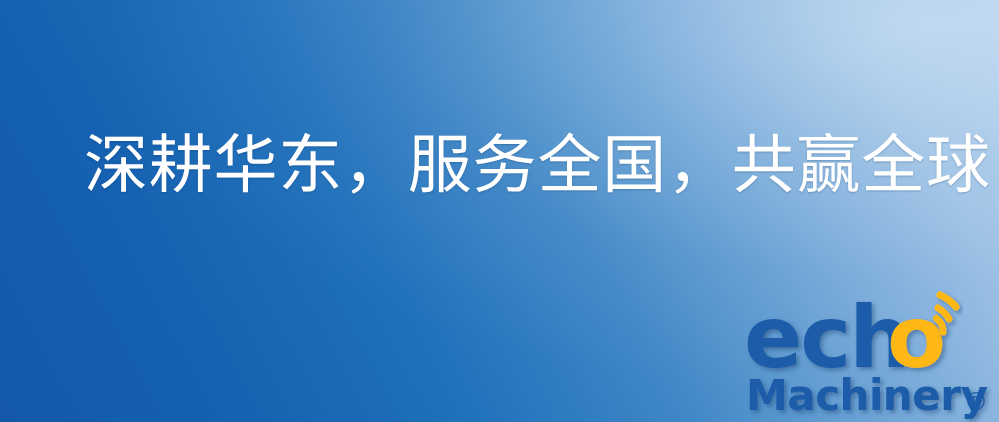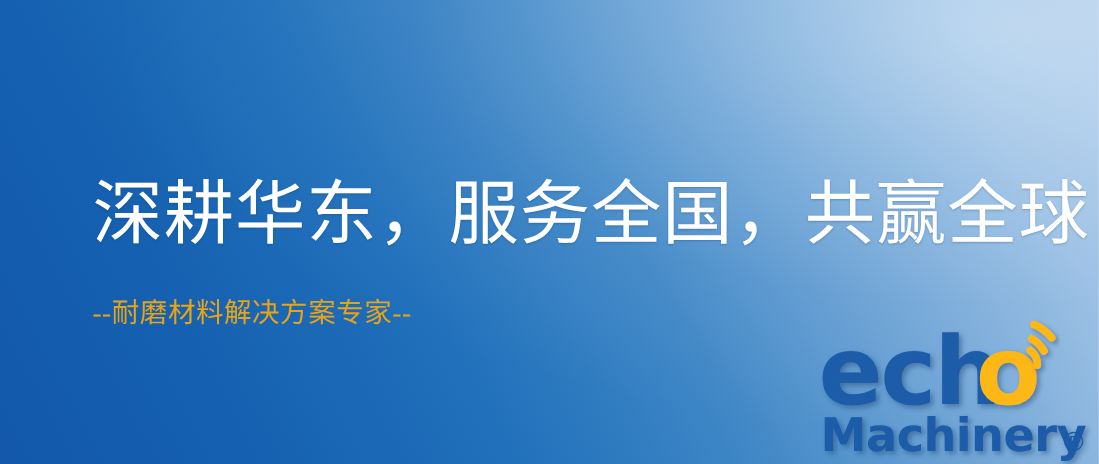--- a/index.html
+++ b/index.html
@@ -40,21 +40,21 @@
         rgba(190, 218, 242, 0.28) 26%,
         rgba(150, 190, 228, 0.10) 46%,
         rgba(0, 0, 0, 0) 68%
       );
     pointer-events: none;
   }
 
   .banner__text-block {
     position: absolute;
     left: 84px;
-    top: 160px;
+    top: 131px;
     width: 870px;
   }
 
   .headline {
     margin: 0;
     font-family: "Liberation Serif", "DejaVu Serif", serif;
     font-size: 64px;
     line-height: 1.08;
     font-weight: 400;
     color: #ffffff;
@@ -97,21 +97,20 @@
 </style>
 </head>
 <body>
 
 <div class="banner">
 
   <div class="banner__bloom"></div>
 
   <div class="banner__text-block">
     <h1 class="headline">深耕华东，服务全国，共赢全球</h1>
-    <p class="subtitle">--耐磨材料解决方案专家--</p>
   </div>
 
   <div class="logo">
     <svg viewBox="0 0 256 140" xmlns="http://www.w3.org/2000/svg" aria-hidden="true">
       <defs>
         <filter id="logoShadow" x="-25%" y="-25%" width="160%" height="160%">
           <feDropShadow dx="2.5" dy="2.5" stdDeviation="2.2" flood-color="#123a6b" flood-opacity="0.45"></feDropShadow>
         </filter>
       </defs>
 

